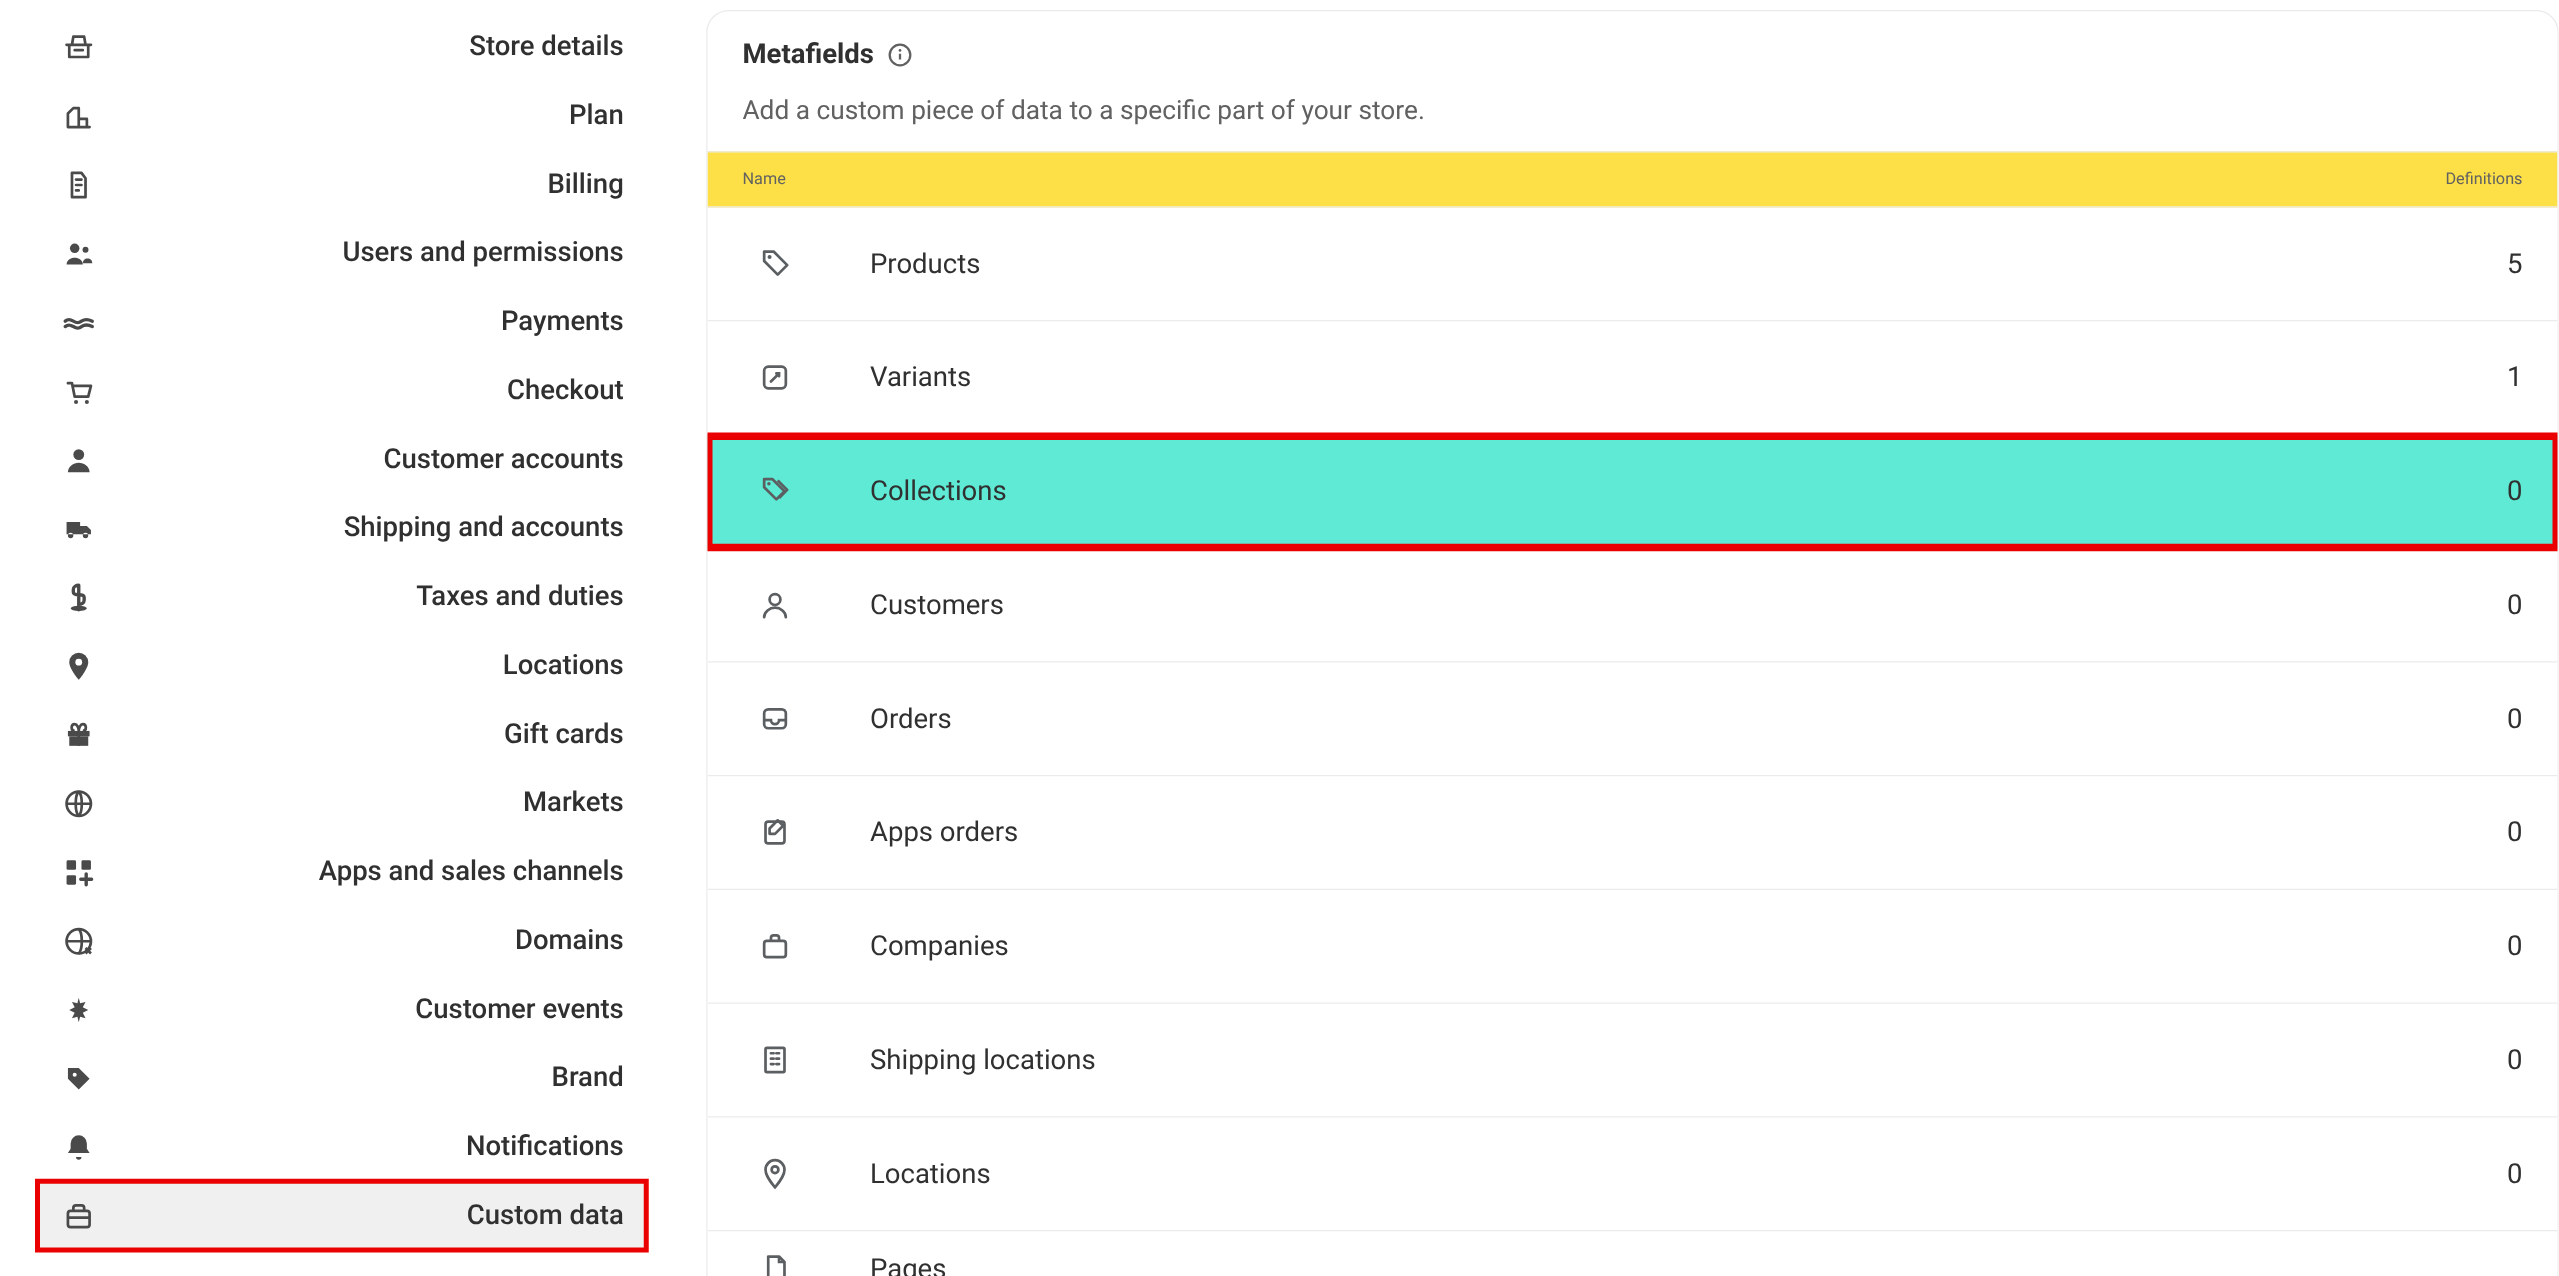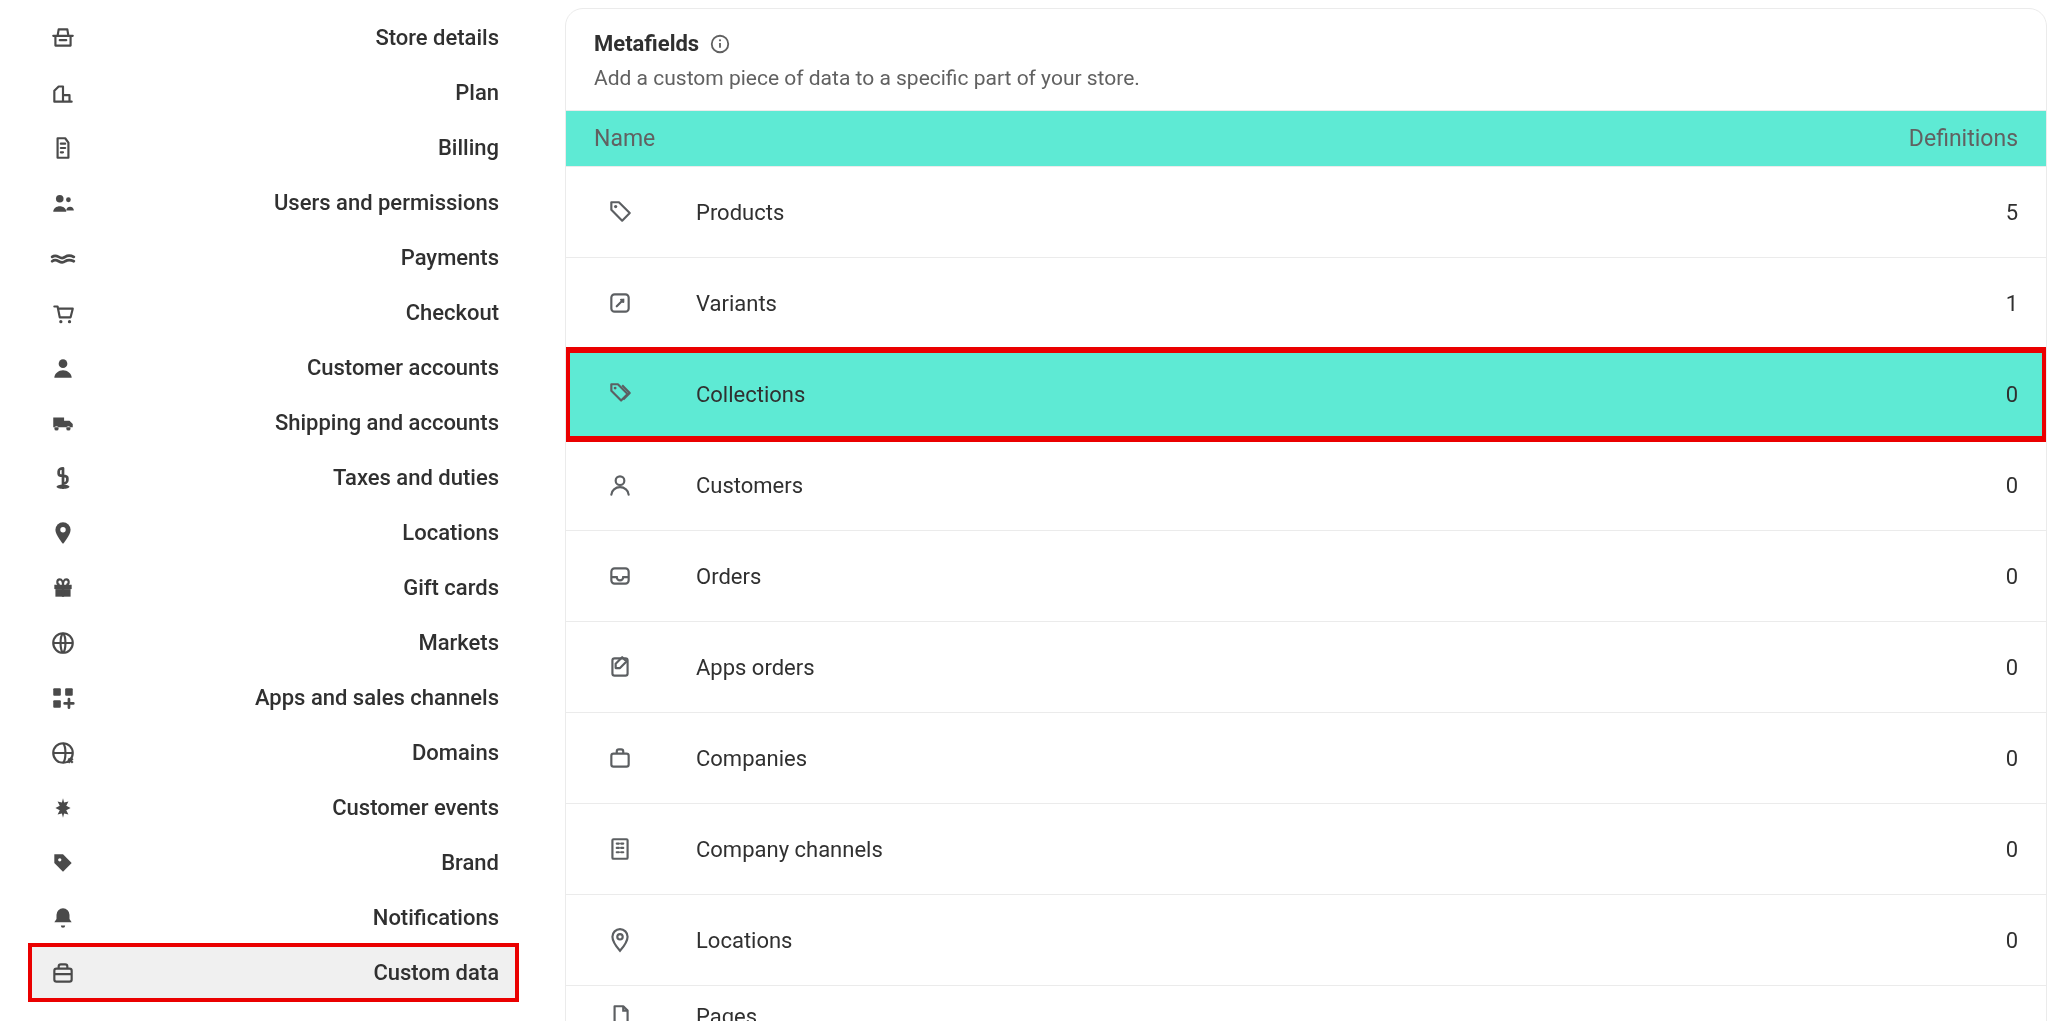--- a/index.html
+++ b/index.html
@@ -86,32 +86,32 @@
     color: #303030;
     text-align: center;
   }
   .info-icon {
     width: 22px; height: 22px;
     display: inline-flex; align-items: center; justify-content: center;
     color: #616161;
   }
   .info-icon svg { width: 22px; height: 22px; }
   .card-subtitle {
-    margin-top: 10px;
+    margin-top: 21px;
     font-size: 21px;
     color: #616161;
   }
   .table-head {
     display: flex;
     align-items: flex-end;
-    background: #5eead4;
+    background: #fde047;
     border-top: 1px solid #ebebeb;
     border-bottom: 1px solid #ebebeb;
     padding: 14px 28px;
-    font-size: 23px;
+    font-size: 13px;
     color: #616161;
   }
   .th-name { flex: 1; }
   .th-def { text-align: right; }
   .row {
     display: flex;
     align-items: center;
     padding: 0 26px;
     height: 91px;
     border-bottom: 1px solid #ebebeb;
@@ -380,21 +380,21 @@
             </span>
             <span class="row-name">Companies</span>
             <span class="row-count">0</span>
           </div>
           <div class="row">
             <span class="row-icon">
               <svg viewBox="0 0 24 24">
                 <use href="#i-building"></use>
               </svg>
             </span>
-            <span class="row-name">Company channels</span>
+            <span class="row-name">Shipping locations</span>
             <span class="row-count">0</span>
           </div>
           <div class="row">
             <span class="row-icon">
               <svg viewBox="0 0 24 24">
                 <use href="#i-pin-out"></use>
               </svg>
             </span>
             <span class="row-name">Locations</span>
             <span class="row-count">0</span>

